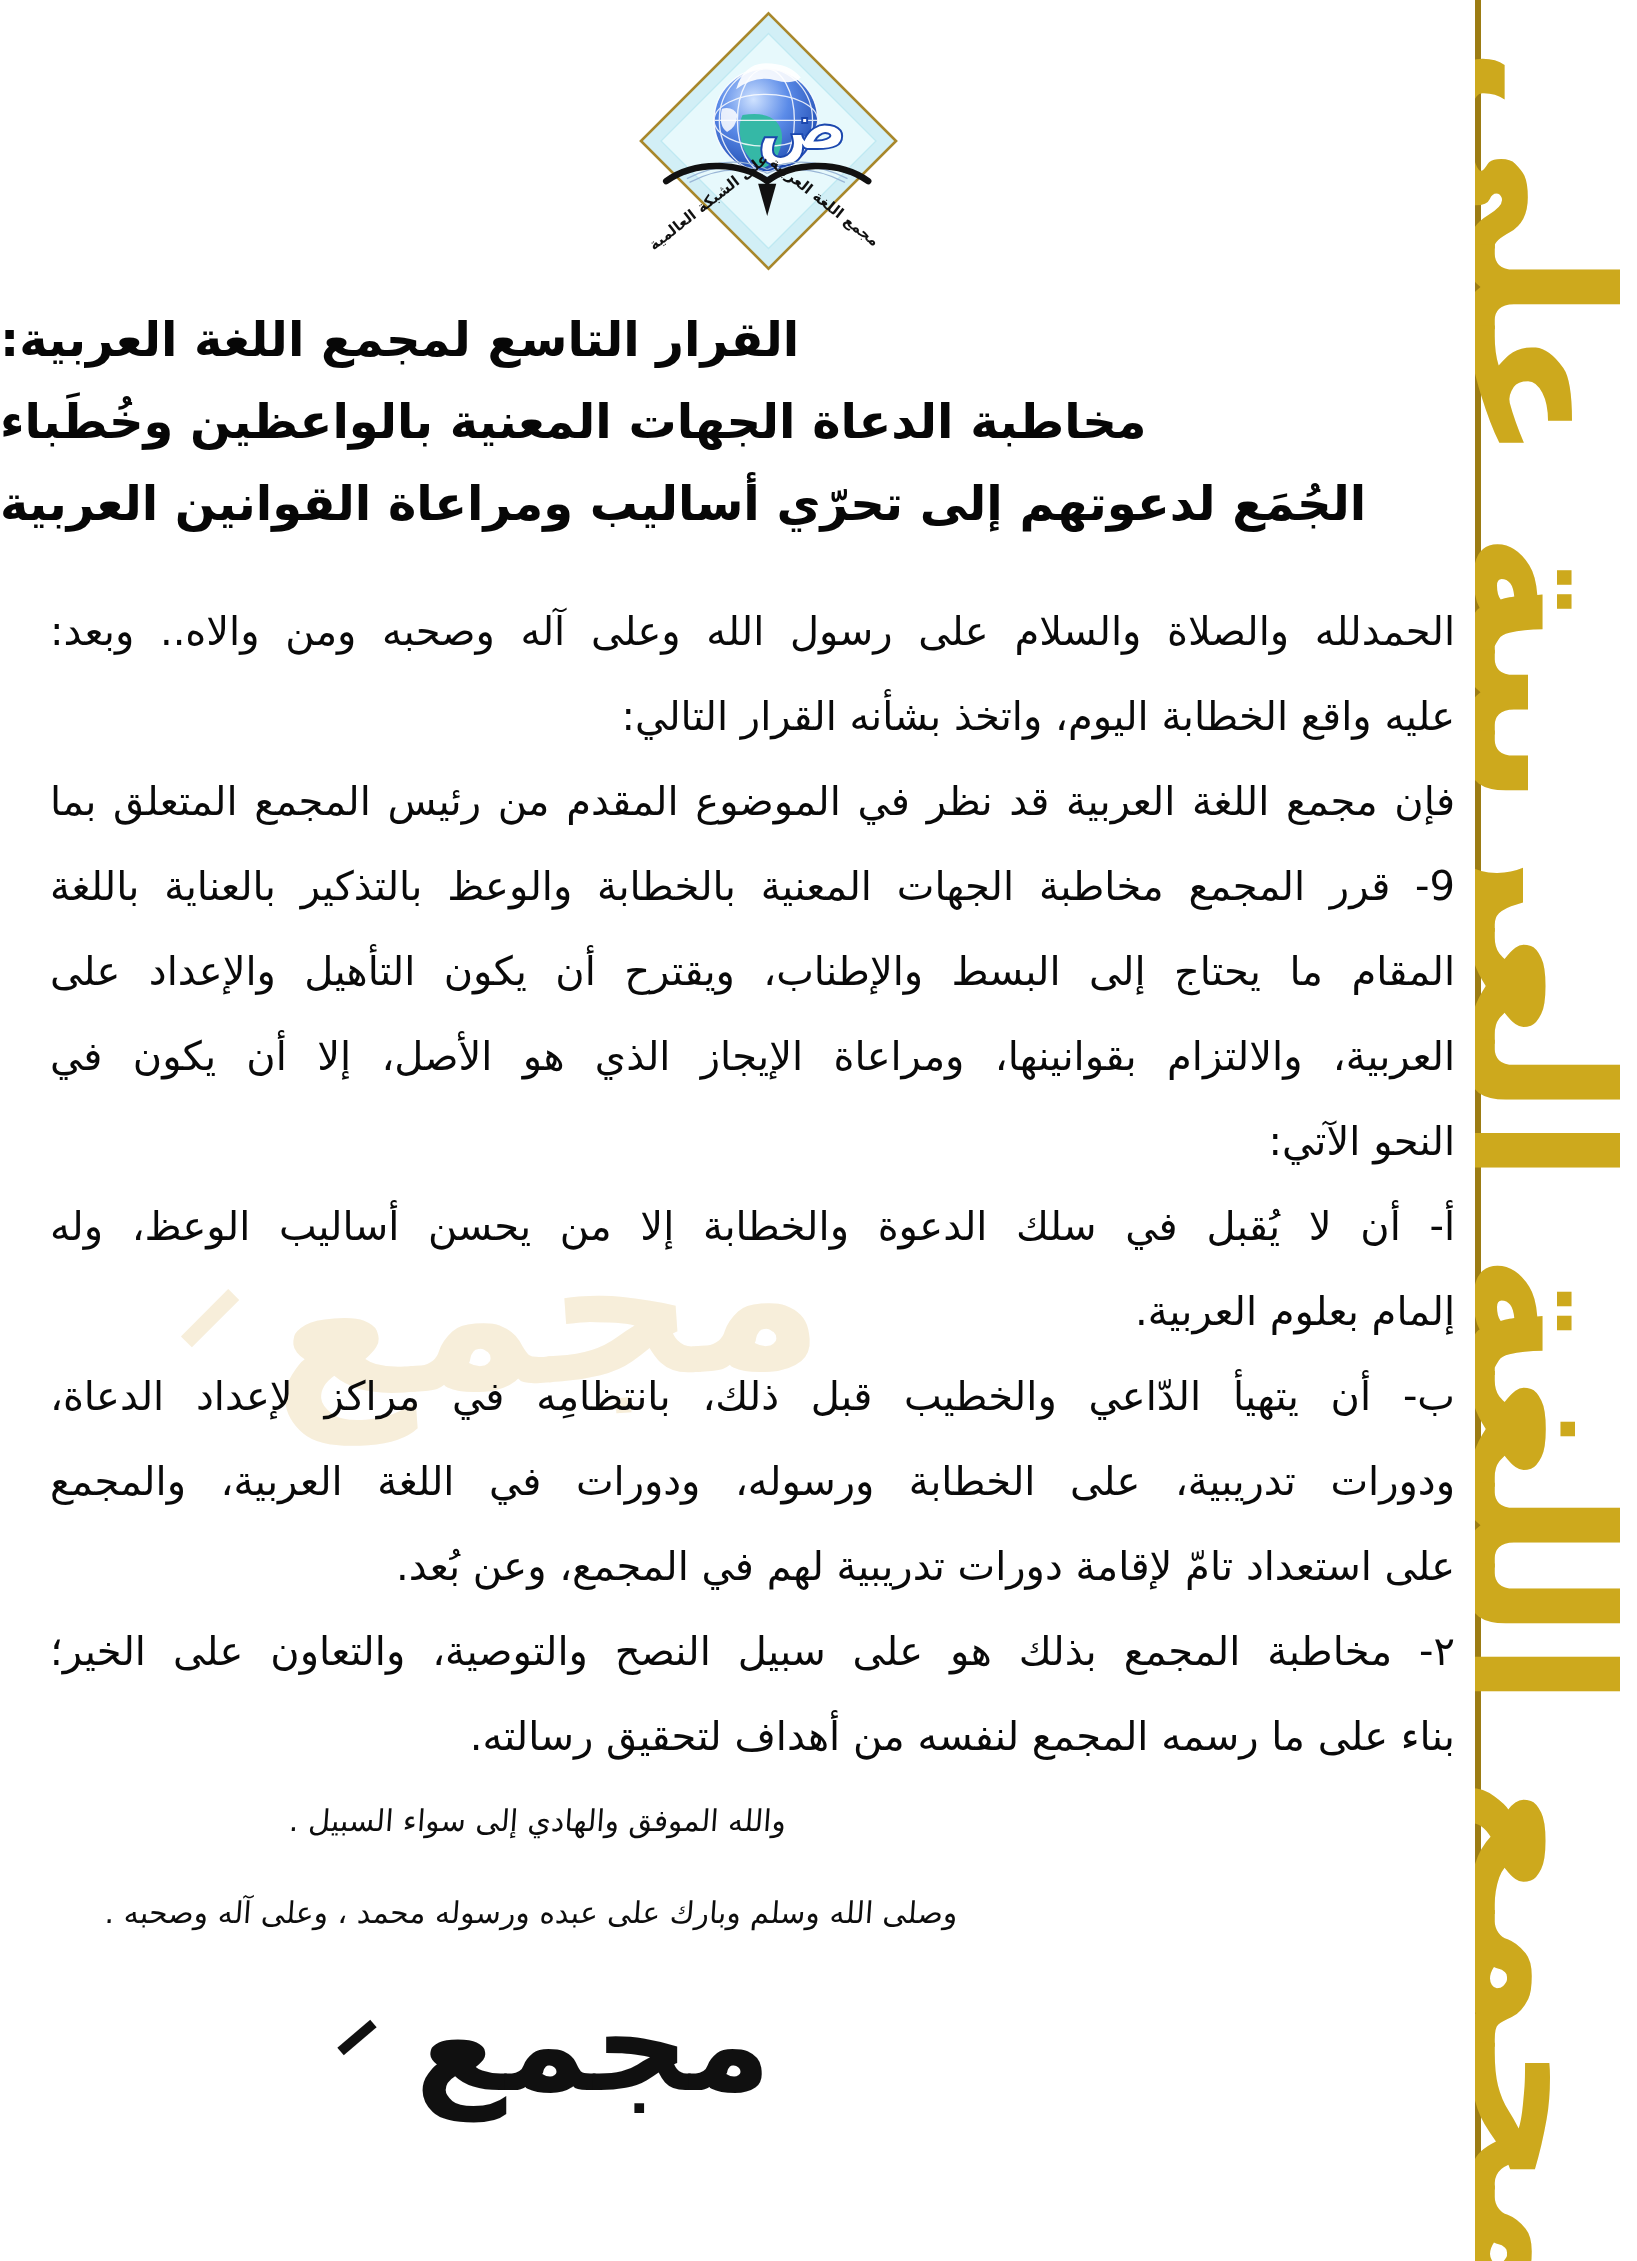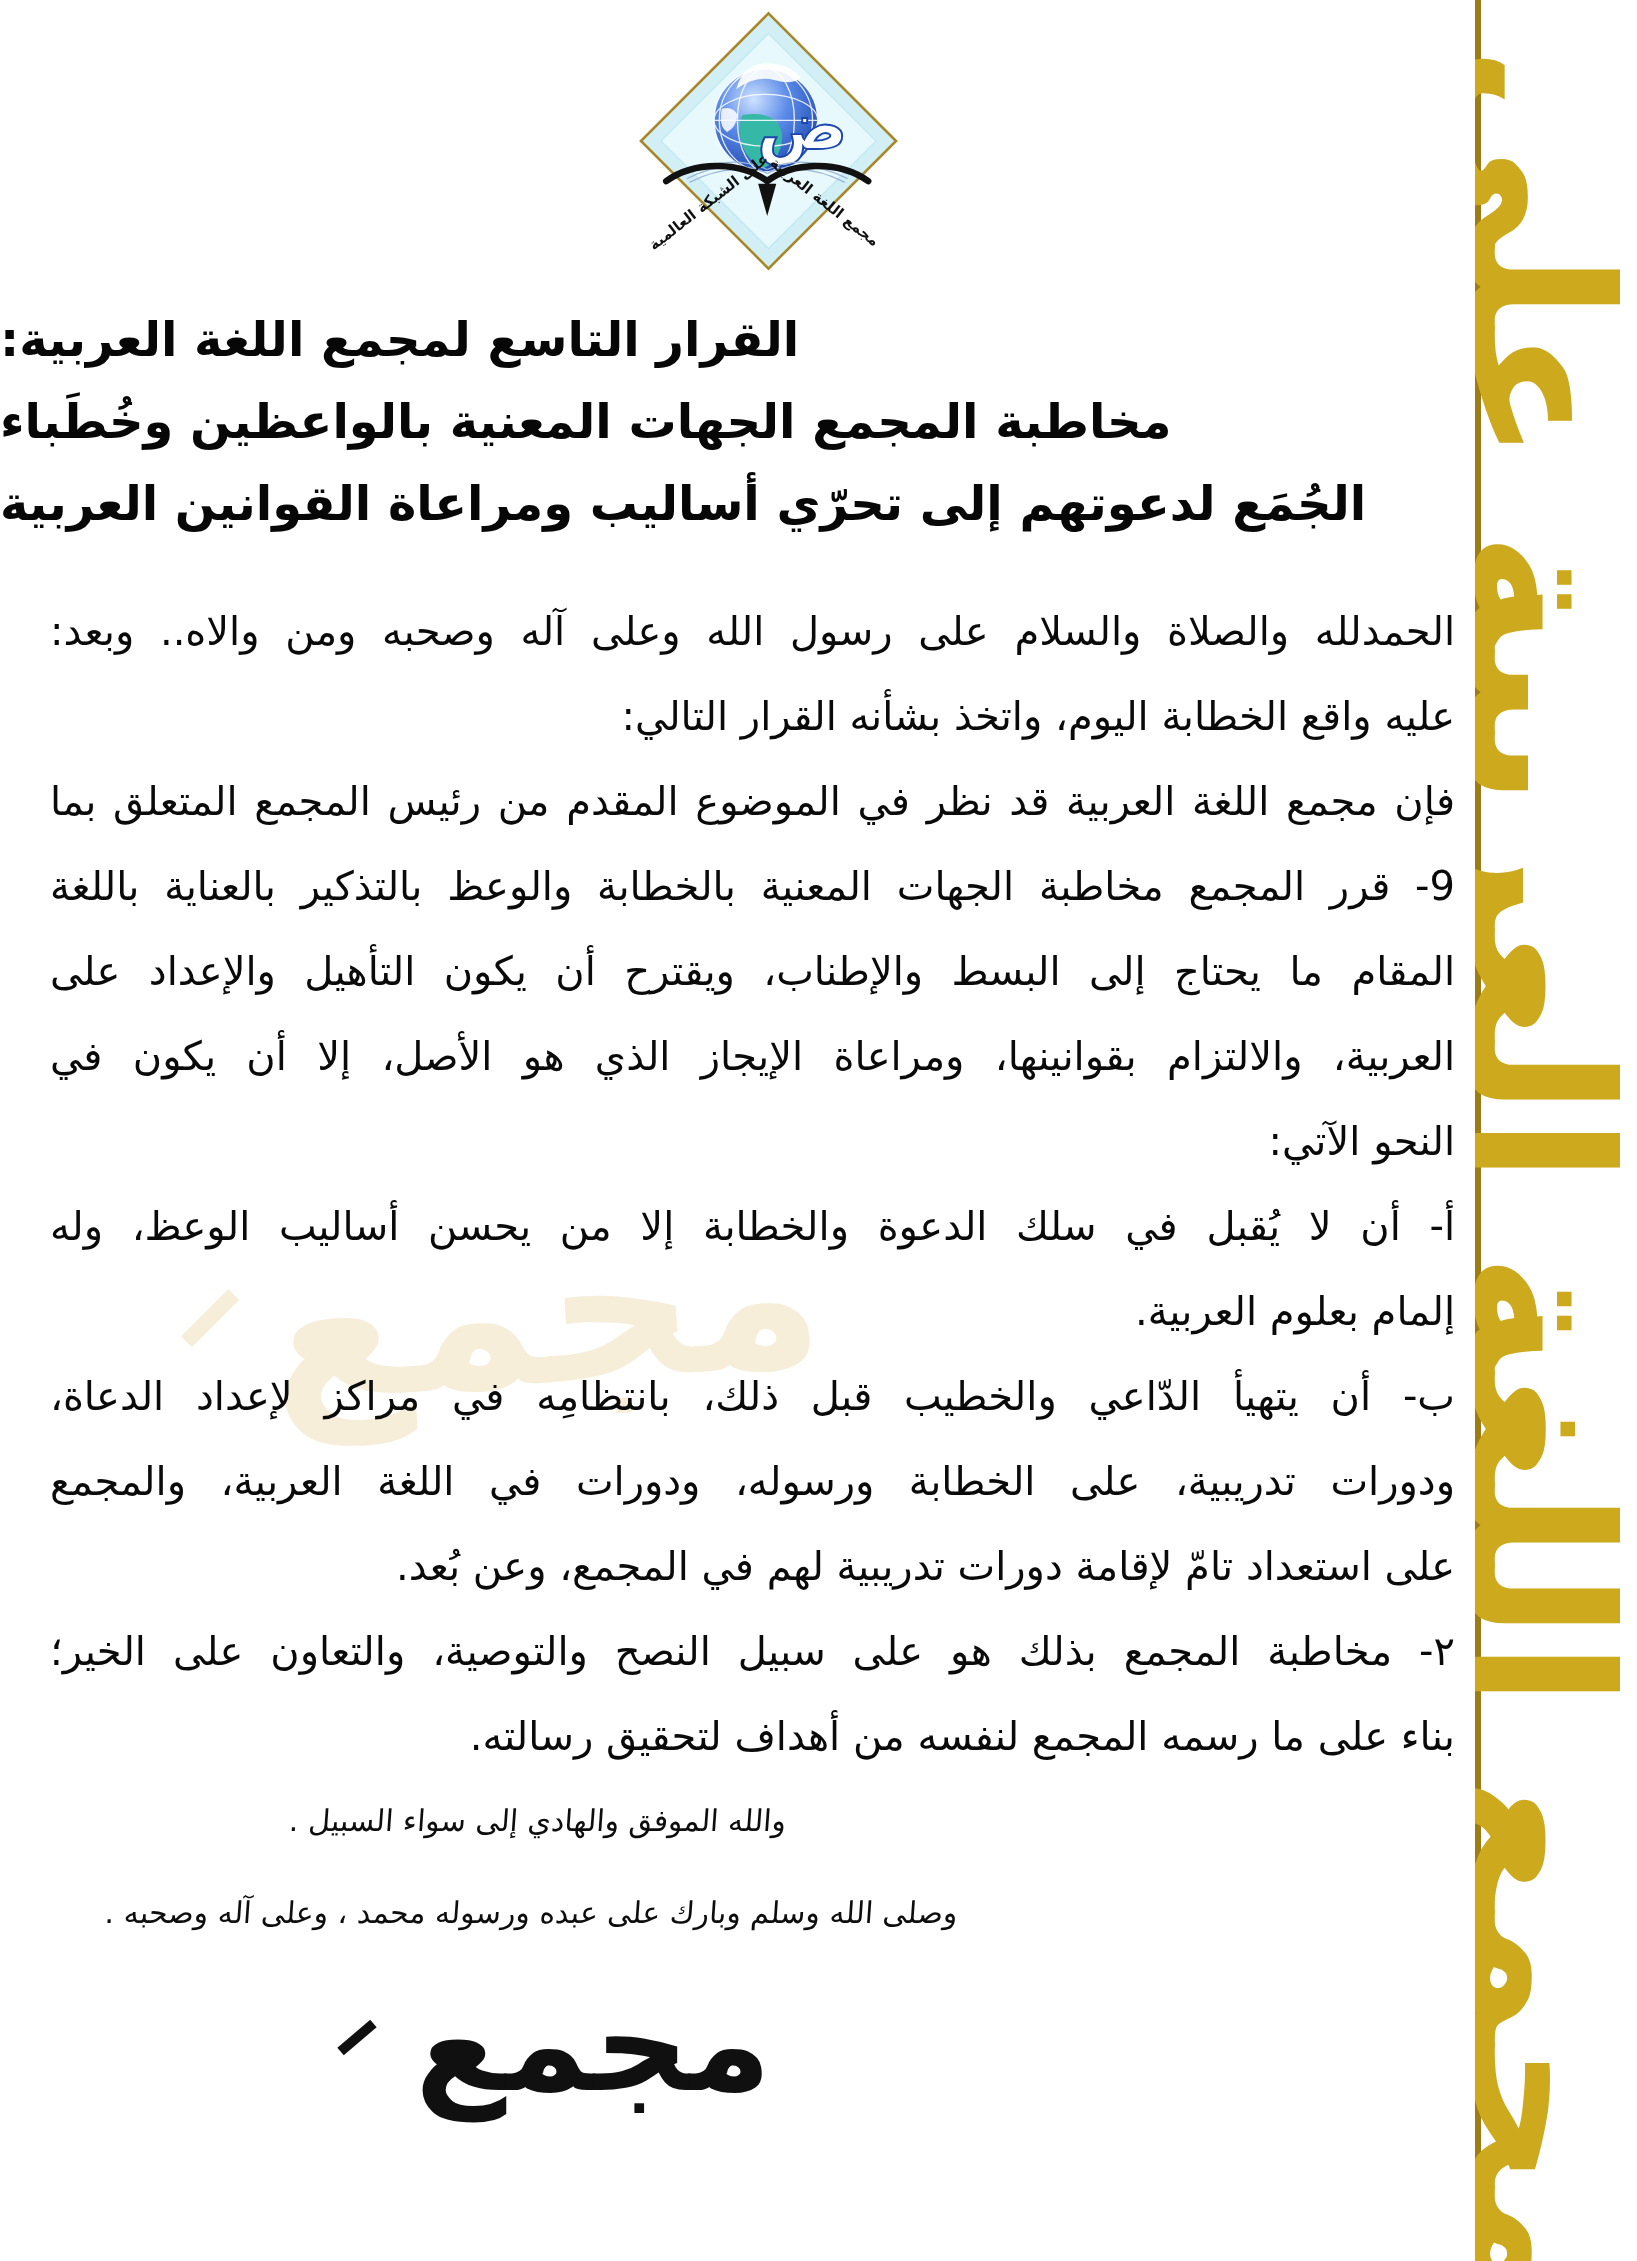--- a/index.html
+++ b/index.html
@@ -105,21 +105,21 @@
       </g>
       <path d="M 42,262 C 90,228 160,234 198,262 C 236,234 306,228 354,262" fill="none" stroke="#111111" stroke-width="10" stroke-linecap="round"></path>
       <path d="M 184,266 L 198,316 L 212,266 Z" fill="#111111"></path>
     </g>
     <text x="282" y="300" font-size="23" font-weight="bold" fill="#111111" text-anchor="middle" transform="rotate(38 282 300)">مجمع اللغة العربية</text>
     <text x="112" y="300" font-size="23" font-weight="bold" fill="#111111" text-anchor="middle" transform="rotate(-38 112 300)">على الشبكة العالمية</text>
   </svg>
 
   <div class="title-block">
     <div>القرار التاسع لمجمع اللغة العربية:</div>
-    <div>مخاطبة المجمع الجهات المعنية بالواعظين وخُطَباء</div>
+    <div>مخاطبة الدعاة الجهات المعنية بالواعظين وخُطَباء</div>
     <div>الجُمَع لدعوتهم إلى تحرّي أساليب ومراعاة القوانين العربية</div>
   </div>
 
   <div class="body-block">
     <div class="bline">الحمدلله والصلاة والسلام على رسول الله وعلى آله وصحبه ومن والاه.. وبعد:</div>
     <div class="bline last">عليه واقع الخطابة اليوم، واتخذ بشأنه القرار التالي:</div>
     <div class="bline">فإن مجمع اللغة العربية قد نظر في الموضوع المقدم من رئيس المجمع المتعلق بما</div>
     <div class="bline">9- قرر المجمع مخاطبة الجهات المعنية بالخطابة والوعظ بالتذكير بالعناية باللغة</div>
     <div class="bline">المقام ما يحتاج إلى البسط والإطناب، ويقترح أن يكون التأهيل والإعداد على</div>
     <div class="bline">العربية، والالتزام بقوانينها، ومراعاة الإيجاز الذي هو الأصل، إلا أن يكون في</div>

